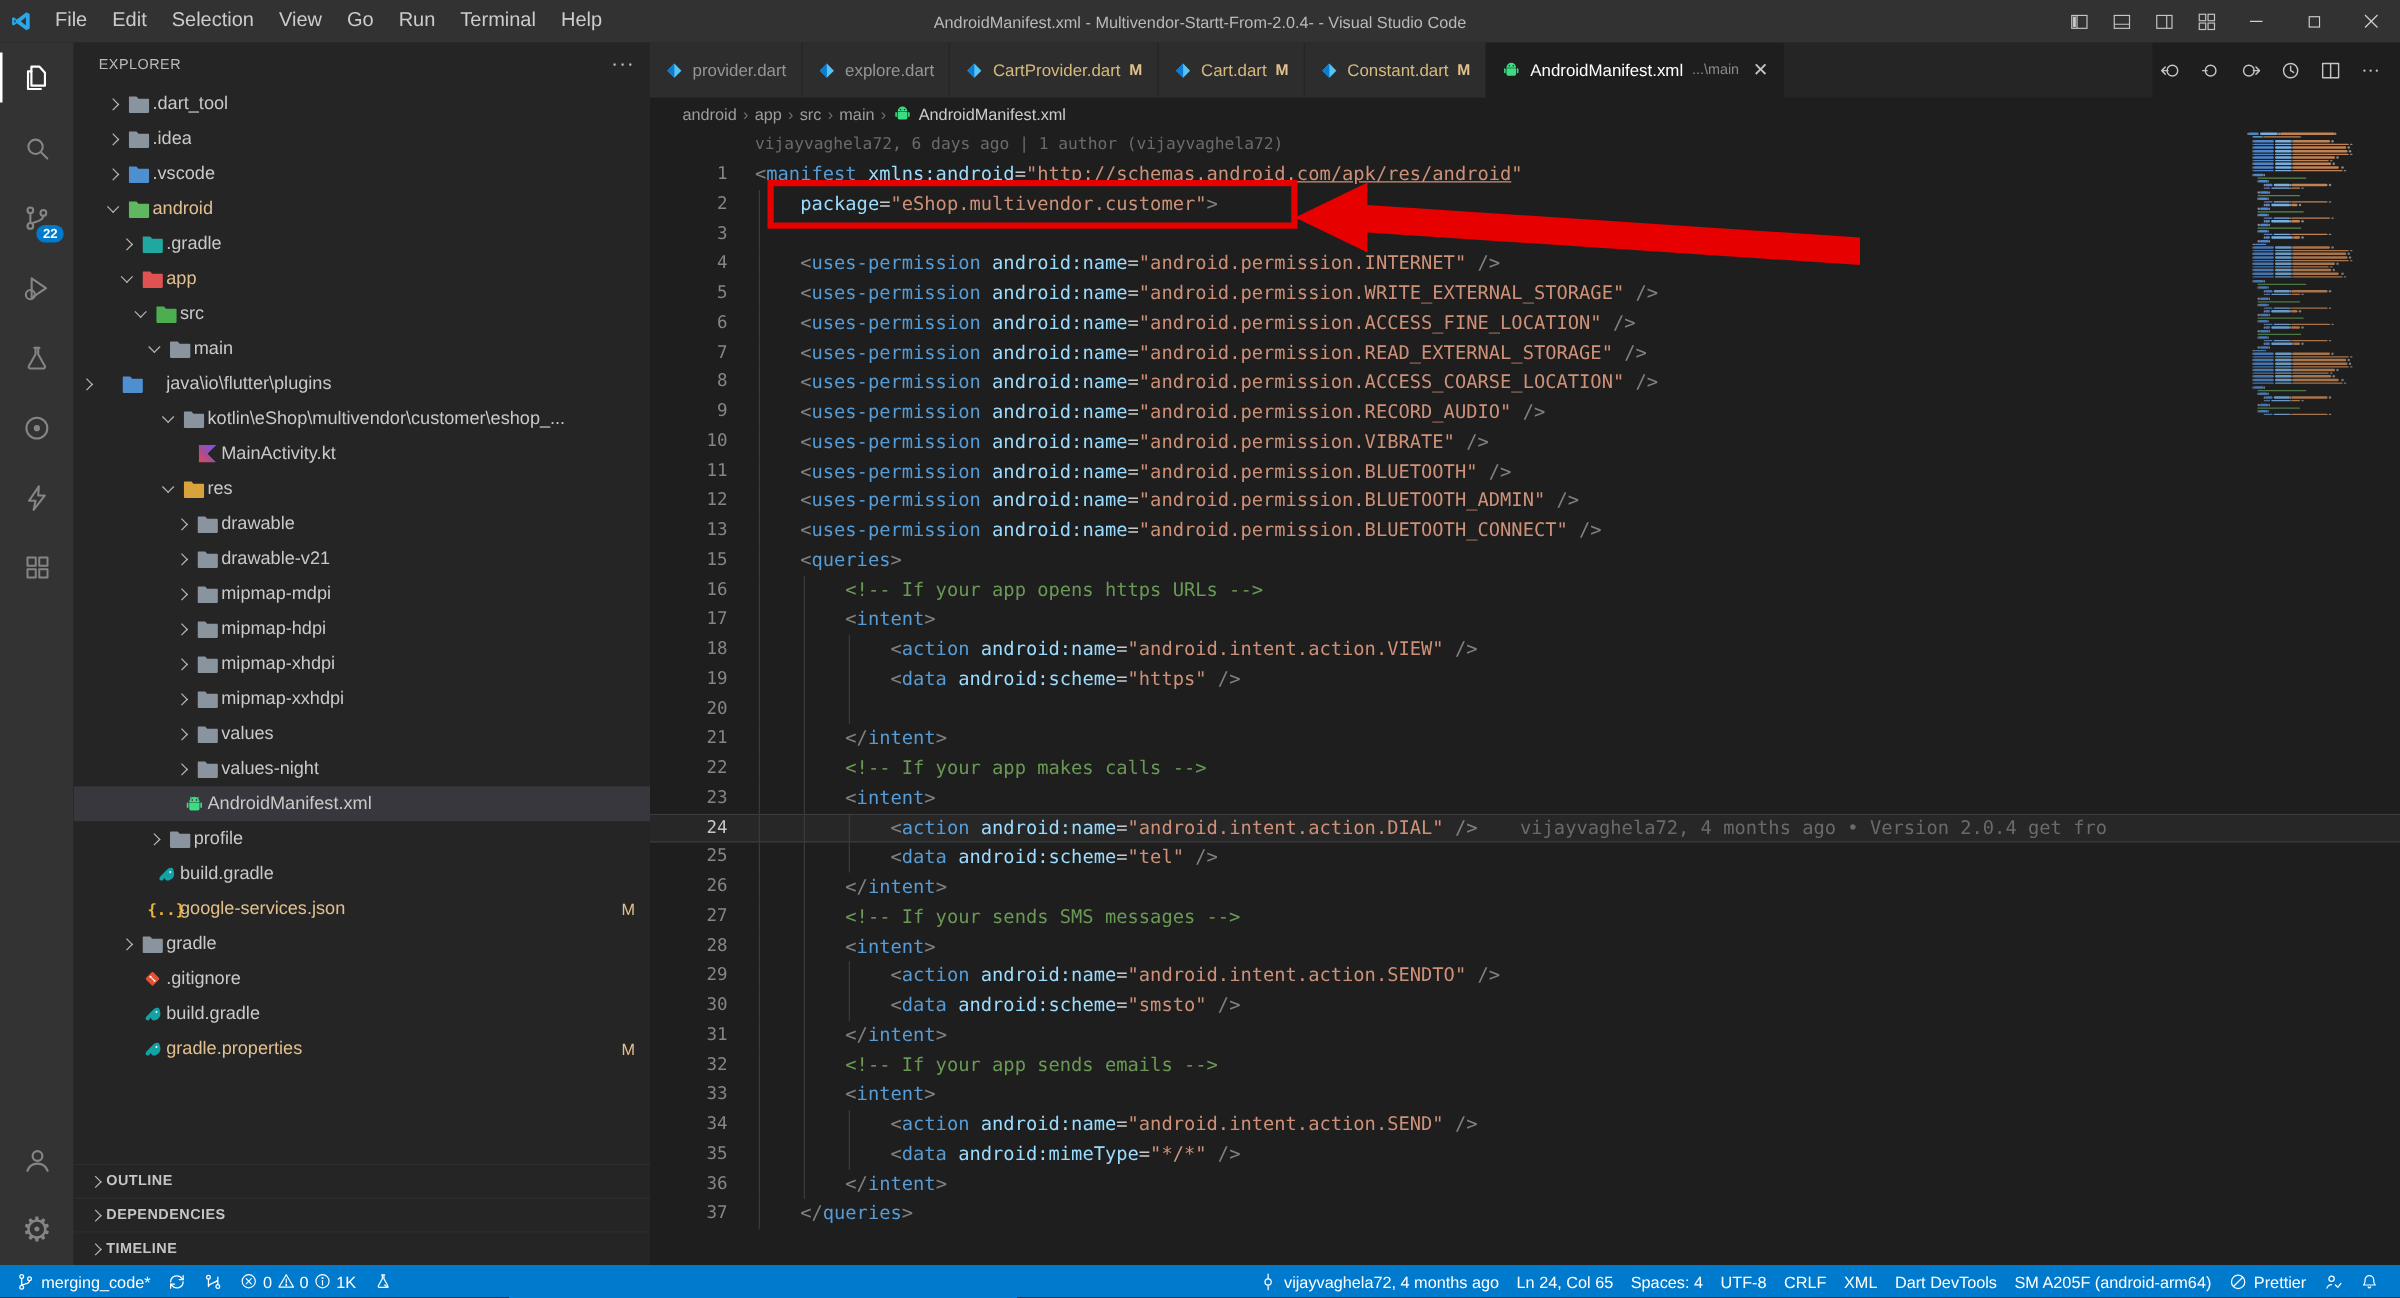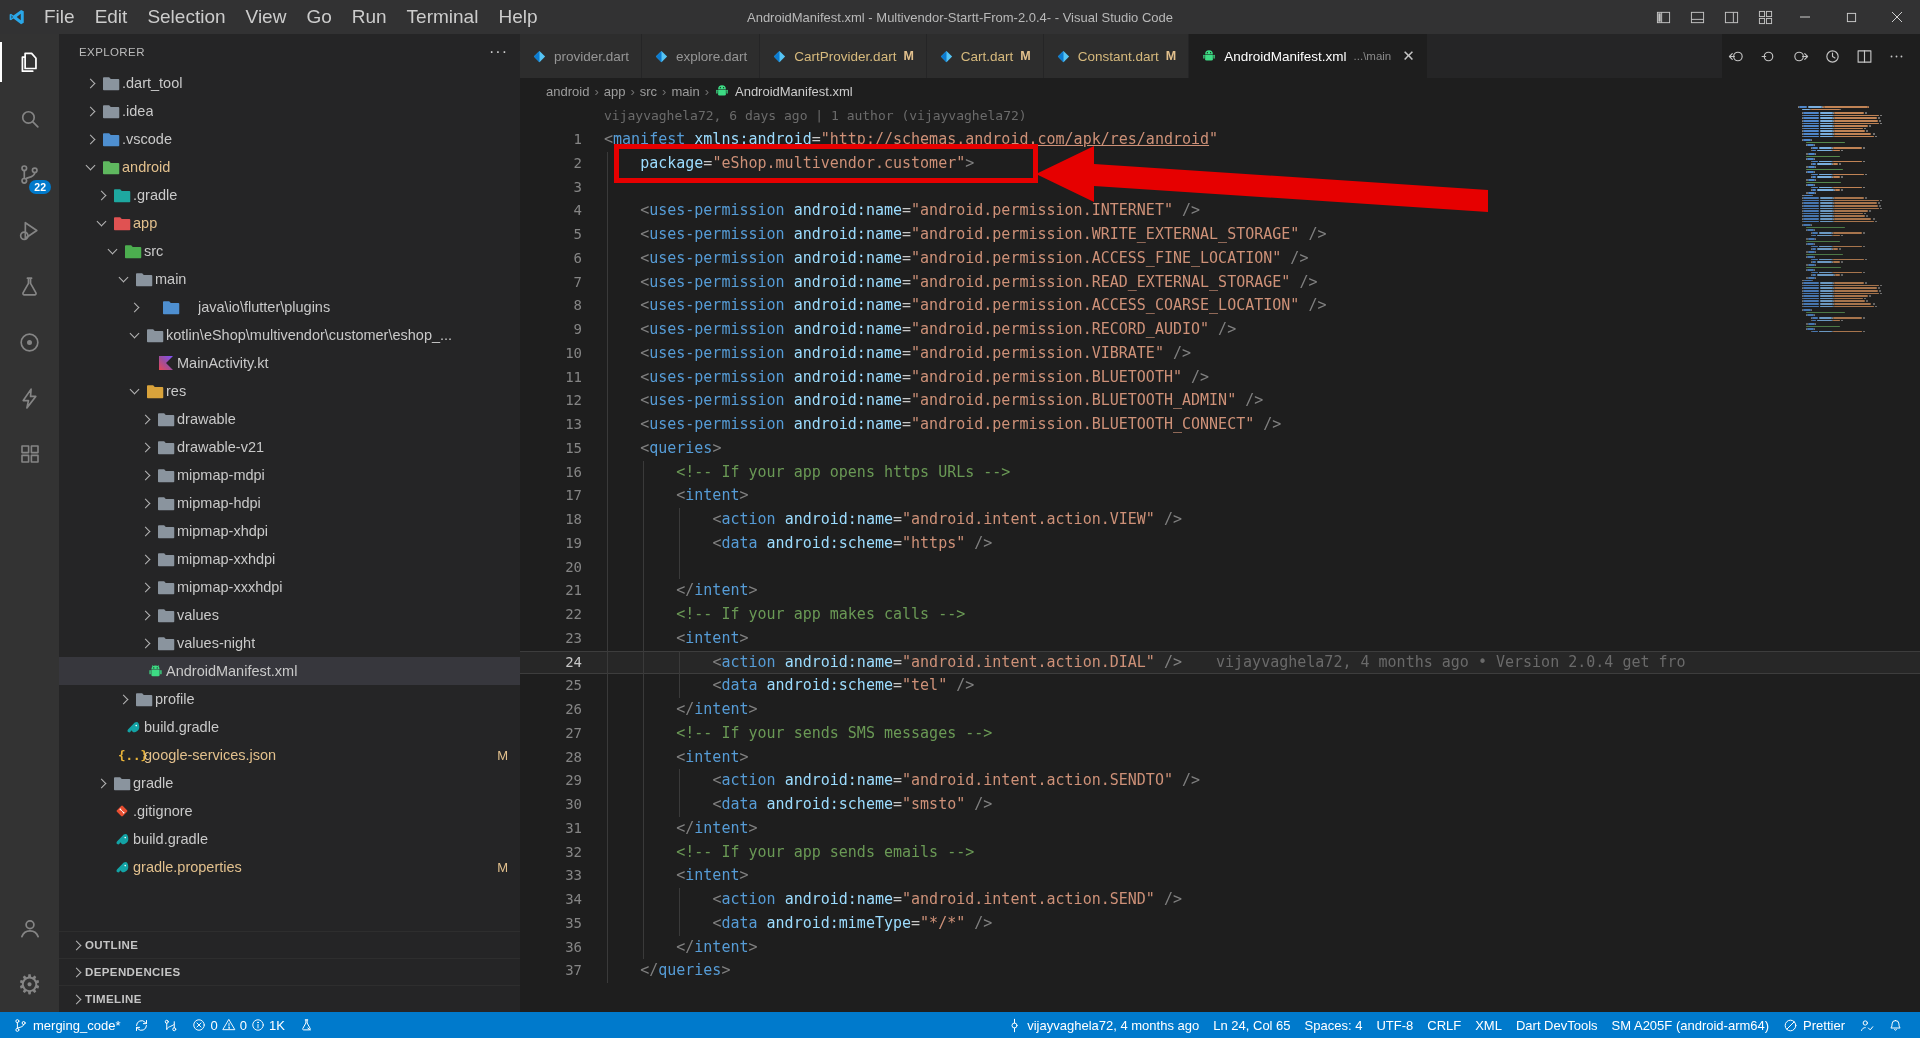--- a/index.html
+++ b/index.html
@@ -3,21 +3,21 @@
 <meta charset="utf-8">
 <style>
   * { margin:0; padding:0; box-sizing:border-box; }
   html,body { width:1920px; height:1038px; overflow:hidden; background:#1e1e1e;
     font-family:"Liberation Sans", sans-serif; color:#cccccc; }
   svg { display:block; }
 
   
   .titlebar { height:34px; background:#323233; display:flex; align-items:center; position:relative; }
   .vsc-logo { width:34px; display:flex; justify-content:center; }
-  .menubar { display:flex; font-size:19px; color:#cccccc; }
+  .menubar { display:flex; font-size:16px; color:#cccccc; }
   .menubar span { padding:0 10px; line-height:34px; cursor:default; }
   .win-title { position:absolute; left:50%; transform:translateX(-50%); font-size:13px; color:#b9b9b9; }
   .tb-right { margin-left:auto; display:flex; align-items:center; height:100%; }
   .tb-icon { width:34px; height:34px; display:flex; align-items:center; justify-content:center; color:#c5c5c5; }
   .win-btn { width:46px; height:34px; display:flex; align-items:center; justify-content:center; color:#cfcfcf; font-size:14px; }
 
   
   .main { display:flex; height:978px; }
 
   
@@ -327,21 +327,21 @@
           <span class="tw-arrow">
             <span class="chev e"></span>
           </span>
           <span class="tw-icon">
             <svg width="17" height="15" viewBox="0 0 16 14">
               <path fill="#8a949e" d="M.8 1h5l1.5 1.8h7.2c.5 0 .8.3.8.8v9c0 .5-.3.8-.8.8H.8c-.5 0-.8-.3-.8-.8V1.8C0 1.3.3 1 .8 1z"></path>
             </svg>
           </span>
           <span class="tw-label">main</span>
         </div>
-        <div class="tree-row" style="padding-left: 65px; gap: 16px;">
+        <div class="tree-row" style=" gap: 16px;">
           <span class="tw-arrow">
             <span class="chev c"></span>
           </span>
           <span class="tw-icon">
             <svg width="17" height="15" viewBox="0 0 16 14">
               <path fill="#4e8fd0" d="M.8 1h5l1.5 1.8h7.2c.5 0 .8.3.8.8v9c0 .5-.3.8-.8.8H.8c-.5 0-.8-.3-.8-.8V1.8C0 1.3.3 1 .8 1z"></path>
             </svg>
           </span>
           <span class="tw-label">java\io\flutter\plugins</span>
         </div>
@@ -441,31 +441,20 @@
         <div class="tree-row" style="padding-left: 76px;">
           <span class="tw-arrow">
             <span class="chev c"></span>
           </span>
           <span class="tw-icon">
             <svg width="17" height="15" viewBox="0 0 16 14">
               <path fill="#8a949e" d="M.8 1h5l1.5 1.8h7.2c.5 0 .8.3.8.8v9c0 .5-.3.8-.8.8H.8c-.5 0-.8-.3-.8-.8V1.8C0 1.3.3 1 .8 1z"></path>
             </svg>
           </span>
           <span class="tw-label">mipmap-xxhdpi</span>
-        </div>
-        <div class="tree-row" style="padding-left: 76px;">
-          <span class="tw-arrow">
-            <span class="chev c"></span>
-          </span>
-          <span class="tw-icon">
-            <svg width="17" height="15" viewBox="0 0 16 14">
-              <path fill="#8a949e" d="M.8 1h5l1.5 1.8h7.2c.5 0 .8.3.8.8v9c0 .5-.3.8-.8.8H.8c-.5 0-.8-.3-.8-.8V1.8C0 1.3.3 1 .8 1z"></path>
-            </svg>
-          </span>
-          <span class="tw-label">mipmap-xxxhdpi</span>
         </div>
         <div class="tree-row" style="padding-left: 76px;">
           <span class="tw-arrow">
             <span class="chev c"></span>
           </span>
           <span class="tw-icon">
             <svg width="17" height="15" viewBox="0 0 16 14">
               <path fill="#8a949e" d="M.8 1h5l1.5 1.8h7.2c.5 0 .8.3.8.8v9c0 .5-.3.8-.8.8H.8c-.5 0-.8-.3-.8-.8V1.8C0 1.3.3 1 .8 1z"></path>
             </svg>
           </span>

